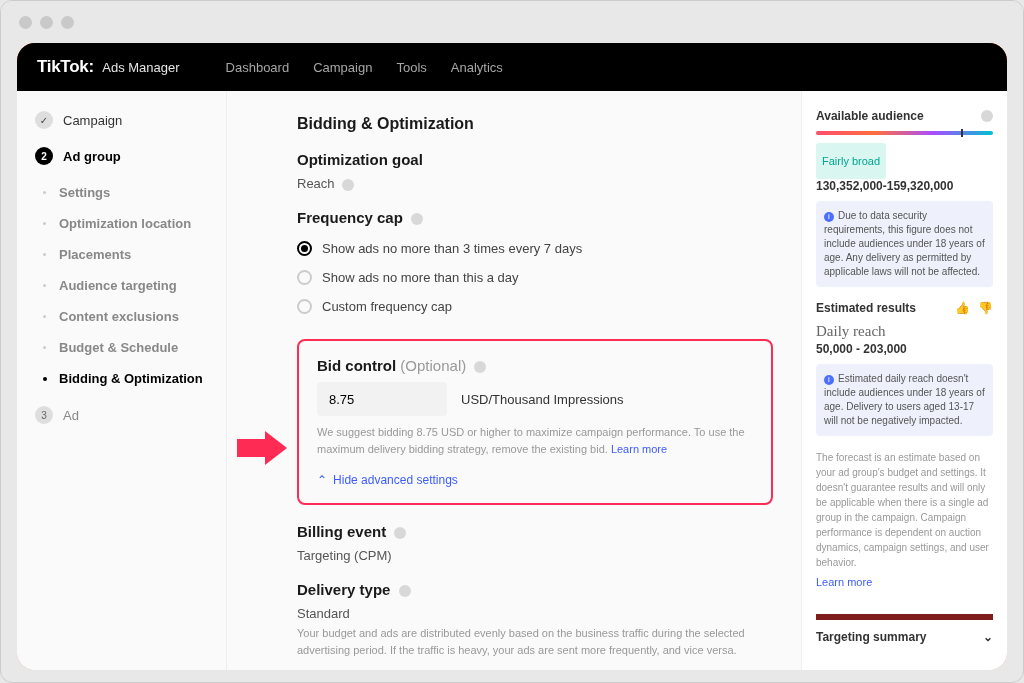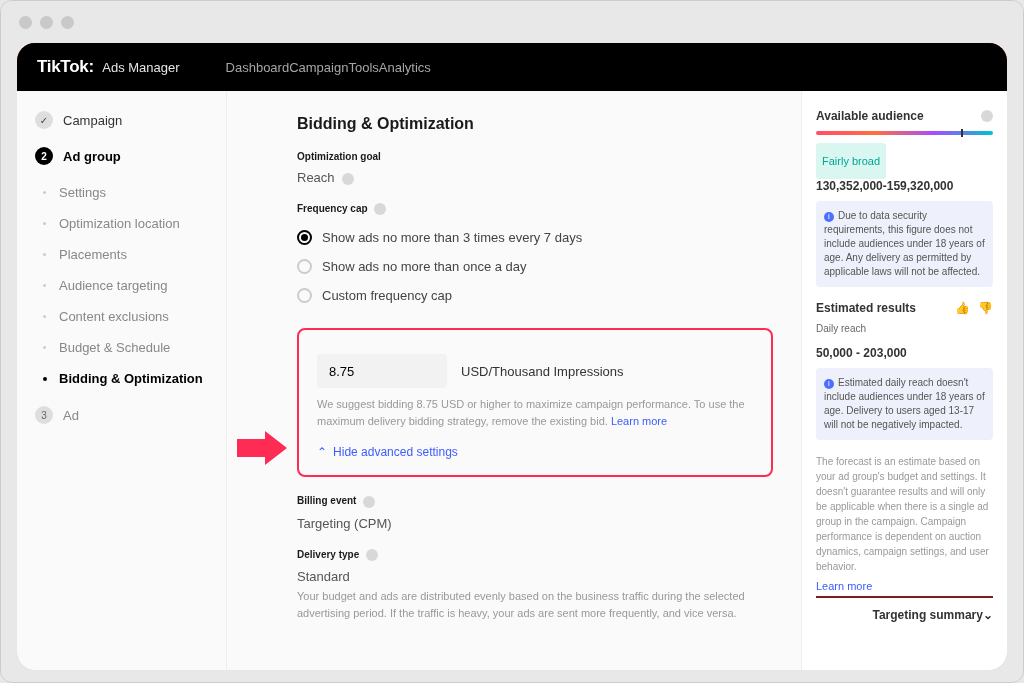--- a/index.html
+++ b/index.html
@@ -7,45 +7,45 @@
 
 .browser-frame { width: 1024px; height: 683px; background: #e8e8e8; border-radius: 12px; overflow: hidden; position: relative; border: 1px solid #ccc; }
 .browser-bar { height: 42px; background: #e8e8e8; display: flex; align-items: center; padding-left: 18px; gap: 8px; }
 .browser-dot { width: 13px; height: 13px; border-radius: 50%; background: #c9c9c9; }
 
 .app { position: absolute; top: 42px; left: 16px; right: 16px; bottom: 12px; background: #c2410c; border-radius: 18px; overflow: hidden; display: flex; flex-direction: column; }
 
 .topbar { background: #000; color: #fff; height: 48px; display: flex; align-items: center; padding: 0 20px; gap: 28px; }
 .brand { font-weight: 800; font-size: 17px; letter-spacing: -0.3px; }
 .brand-sub { font-weight: 400; font-size: 13px; margin-left: 4px; color: #e5e5e5; }
-.topnav { display: flex; margin-left: 18px; }
+.topnav { display: flex; gap: 24px; margin-left: 18px; }
 .topnav-item { color: #a6a6a6; font-size: 13px; cursor: pointer; }
 
 .body { flex: 1; display: flex; overflow: hidden; background: #fafafa; }
 
 .sidebar { width: 210px; background: #fafafa; padding: 14px 0; border-right: 1px solid #eee; }
 .side-step { display: flex; align-items: center; gap: 10px; padding: 6px 18px; margin-bottom: 6px; font-size: 13px; }
 .step-circle { width: 18px; height: 18px; border-radius: 50%; display: flex; align-items: center; justify-content: center; font-size: 10px; }
 .step-done { background: #dedede; color: #444; }
 .step-active { background: #000; color: #fff; font-weight: 700; }
 .step-pending { background: #dedede; color: #666; }
 .step-label { color: #333; }
 .step-active-label { font-weight: 700; color: #000; }
-.side-sub { padding: 8px 18px 8px 42px; font-size: 13px; color: #888; position: relative; cursor: pointer; }
+.side-sub { padding: 8px 18px 8px 42px; font-size: 13px; color: #888; position: relative; cursor: pointer; font-weight: bold; }
 .side-sub::before { content: ""; position: absolute; left: 26px; top: 14px; width: 3px; height: 3px; border-radius: 50%; background: #ccc; }
 .side-sub.active { color: #000; font-weight: 600; }
 .side-sub.active::before { background: #000; width: 4px; height: 4px; }
 
 .main-wrap { flex: 1; display: flex; overflow: hidden; }
 .main { flex: 1; overflow-y: auto; padding: 24px 28px 0 70px; position: relative; }
 
 .arrow-pointer { position: absolute; left: 10px; top: 340px; width: 50px; height: 34px; }
 
 .section-title { font-size: 16px; font-weight: 700; color: #1a1a1a; margin-bottom: 18px; }
-.field-label { font-size: 10px; font-weight: 700; color: #1a1a1a; margin-top: 18px; margin-bottom: 8px; }
+.field-label { font-size: 15px; font-weight: 700; color: #1a1a1a; margin-top: 18px; margin-bottom: 8px; }
 .optional { font-weight: 400; color: #999; }
 .field-value { font-size: 13px; color: #555; }
 .info-icon { display: inline-block; width: 12px; height: 12px; border-radius: 50%; background: #d8d8d8; margin-left: 4px; vertical-align: middle; }
 
 .radio-group { margin-top: 4px; }
 .radio-item { display: flex; align-items: center; gap: 10px; padding: 7px 0; font-size: 13px; color: #444; }
 .radio-outer { width: 15px; height: 15px; border: 2px solid #ccc; border-radius: 50%; display: flex; align-items: center; justify-content: center; flex-shrink: 0; }
 .radio-outer.selected { border-color: #000; }
 .radio-inner { width: 7px; height: 7px; background: #000; border-radius: 50%; }
 
@@ -60,25 +60,25 @@
 .desc-text { font-size: 11px; color: #999; line-height: 1.5; margin-top: 4px; max-width: 470px; }
 
 .rightpanel { width: 206px; padding: 18px 14px; font-size: 11px; color: #333; overflow-y: auto; background: #fff; border-left: 1px solid #f0f0f0; }
 .panel-title { font-size: 12px; font-weight: 700; margin-bottom: 8px; display: flex; align-items: center; justify-content: space-between; gap: 11px; }
 .audience-bar { height: 4px; background: linear-gradient(90deg, #ff4d6d, #ff6f3d, #a64dff, #00c2d1); border-radius: 2px; margin-bottom: 8px; position: relative; }
 .audience-bar::after { content: ""; position: absolute; right: 30px; top: -2px; width: 2px; height: 8px; background: #333; }
 .audience-tag { background: #d9f6f0; color: #00a692; font-size: 11px; padding: 12px 6px; border-radius: 3px; display: inline-block; }
 .audience-num { font-weight: 700; font-size: 12px; margin-bottom: 8px; }
 .notice { background: #eef1fb; border-radius: 4px; padding: 8px; font-size: 10px; line-height: 1.4; color: #555; margin-bottom: 14px; }
 .notice-icon { display: inline-block; width: 10px; height: 10px; border-radius: 50%; background: #4d6fff; color: #fff; text-align: center; font-size: 8px; line-height: 10px; margin-right: 4px; }
-.panel-sub { font-size: 10px; color: #666; margin-bottom: 12px; }
+.panel-sub { font-size: 15px; color: #666; margin-bottom: 2px; font-family: Liberation Serif, serif; }
 .panel-val { font-size: 12px; font-weight: 700; margin-bottom: 8px; }
 .forecast-text { font-size: 10px; color: #999; line-height: 1.5; margin-bottom: 6px; }
 .thumbs { display: flex; gap: 8px; font-size: 12px; color: #bbb; }
-.collapse-row { display: flex; justify-content: flex-end; align-items: center; font-size: 12px; font-weight: 700; padding: 10px 0; border-top: 2px solid #7f1d1d; margin-top: 4px; cursor: pointer; }
+.collapse-row { display: flex; justify-content: space-between; align-items: center; font-size: 12px; font-weight: 700; padding: 10px 0; border-top: 6px solid #7f1d1d; margin-top: 26px; cursor: pointer; }
 </style>
 </head>
 <body>
 
 <div class="browser-frame">
   <div class="browser-bar">
     <div class="browser-dot"></div>
     <div class="browser-dot"></div>
     <div class="browser-dot"></div>
   </div>
@@ -146,29 +146,34 @@
           </div>
           <div class="radio-group">
             <label class="radio-item">
               <span class="radio-outer selected">
                   <span class="radio-inner"></span>
                 </span>
               <span>Show ads no more than 3 times every 7 days</span>
             </label>
             <label class="radio-item">
               <span class="radio-outer"></span>
-              <span>Show ads no more than once a day</span>
+              <span>Show ads no more than this a day</span>
             </label>
             <label class="radio-item">
               <span class="radio-outer"></span>
               <span>Custom frequency cap</span>
             </label>
           </div>
 
           <div class="highlight-box">
+            <div class="field-label" style="margin-top:0">
+              <span>Bid control</span>
+              <span class="optional">(Optional)</span>
+              <span class="info-icon"></span>
+            </div>
             <div class="bid-row">
               <input class="bid-input" value="8.75" style="">
               <span class="bid-unit">USD/Thousand Impressions</span>
             </div>
             <div class="help-text">
               <span>We suggest bidding 8.75 USD or higher to maximize campaign performance. To use the maximum delivery bidding strategy, remove the existing bid.</span>
               <span class="link">Learn more</span>
             </div>
             <div class="advanced-toggle">
               <span>⌃</span>

